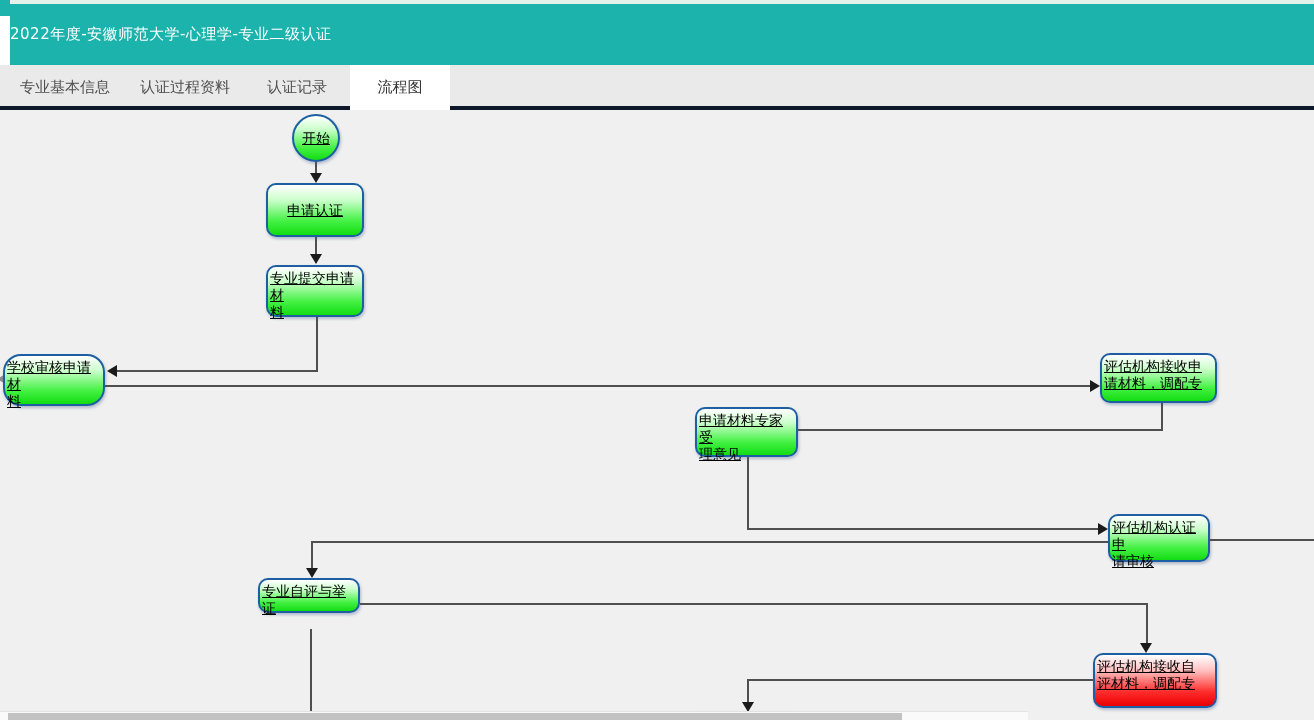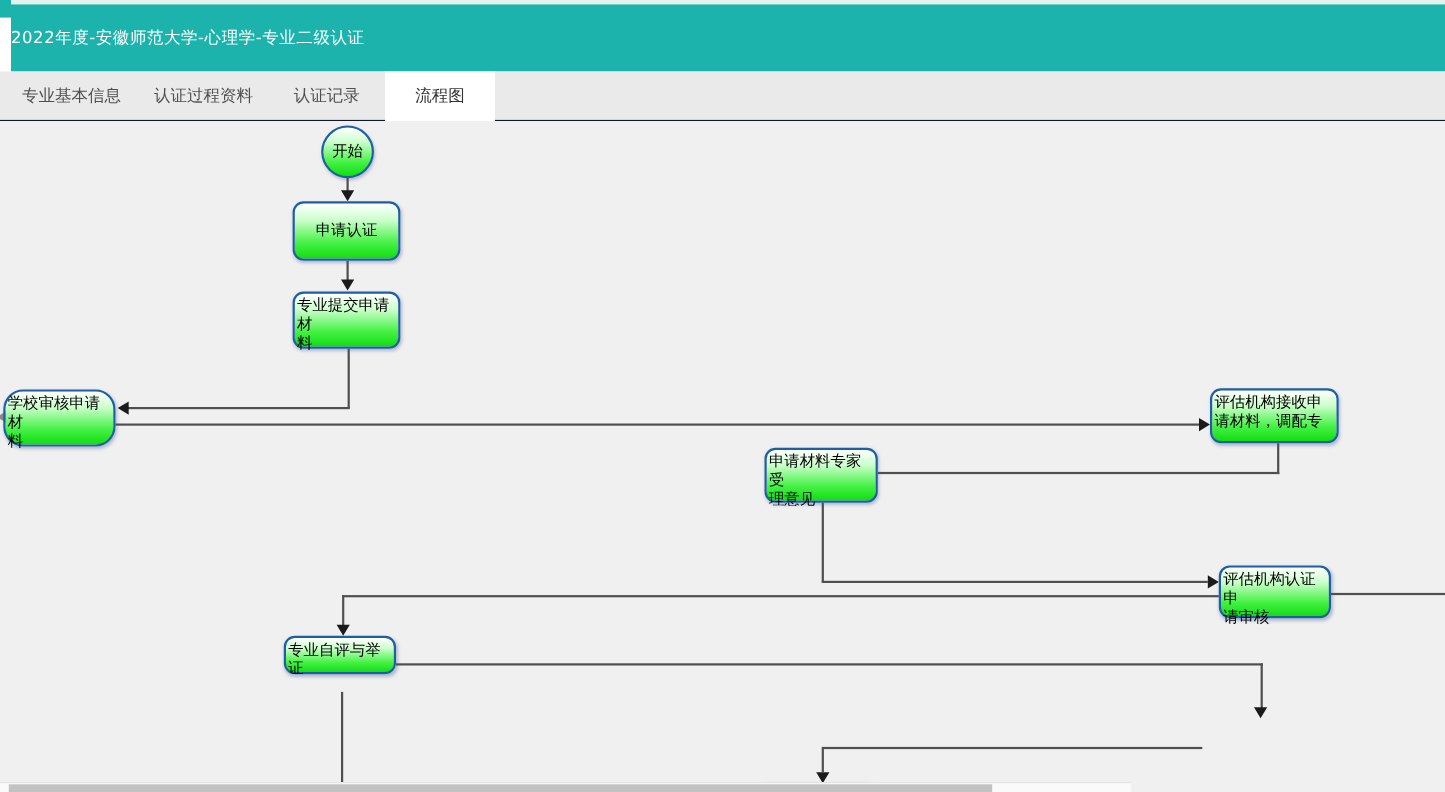--- a/index.html
+++ b/index.html
@@ -8,32 +8,32 @@
 
   
   .top-strip{position:absolute;left:10px;top:0;width:1304px;height:4px;background:#e4f2ec;}
   .top-corner{position:absolute;left:0;top:0;width:10px;height:16px;background:#1db3ad;}
   .title-bar{position:absolute;left:10px;top:4px;width:1304px;height:61px;background:#1db3ad;
              display:flex;align-items:center;}
   .title-bar .title{color:#ffffff;font-size:15px;letter-spacing:.5px;}
 
   
   .tab-bar{position:absolute;left:0;top:65px;width:1314px;height:45px;background:#eaeaea;
-           border-bottom:1px solid #0f172a;box-sizing:border-box;}
+           border-bottom:4px solid #0f172a;box-sizing:border-box;}
   .tab{position:absolute;top:0;height:45px;line-height:45px;font-size:15px;color:#4f4f4f;cursor:pointer;}
   .tab.active{background:#ffffff;color:#333333;text-align:center;}
 
   
   .canvas{position:absolute;left:0;top:110px;width:1314px;height:610px;background:#f0f0f0;}
 
   
   .fnode{position:absolute;box-sizing:border-box;border:2px solid #1e5fa3;border-radius:10px;
          background:linear-gradient(180deg,#ffffff 0%,#ccffcc 30%,#44f144 72%,#12dd12 100%);
          font-size:14px;line-height:17px;color:#000;white-space:pre-line;
-         padding:3px 2px;z-index:5;box-shadow:1px 2px 3px rgba(60,90,140,.35);}
+         padding:3px 2px;z-index:5;box-shadow:1px 2px 3px rgba(60,90,140,.35);text-decoration:underline;}
   .fnode.center{display:flex;align-items:center;justify-content:center;text-align:center;padding:0;}
   .fnode.circle{border-radius:50%;}
   .fnode.red{background:linear-gradient(180deg,#ffffff 0%,#ffc2c2 30%,#ff2d2d 72%,#ea0000 100%);}
 
   
   .hline{position:absolute;height:2px;background:#4f4f4f;z-index:2;}
   .vline{position:absolute;width:2px;background:#4f4f4f;z-index:2;}
   .arr{position:absolute;width:0;height:0;border-style:solid;border-color:transparent;z-index:3;}
   .arr.down{border-width:10px 6px 0 6px;border-top-color:#1b1b1b;}
   .arr.left{border-width:6px 10px 6px 0;border-right-color:#1b1b1b;}
@@ -117,19 +117,21 @@
 理意见</div>
 
   <div class="fnode" style="left:1100px;top:353px;width:117px;height:50px;">评估机构接收申
 请材料，调配专</div>
 
   <div class="fnode" style="left:1108px;top:514px;width:102px;height:48px;">评估机构认证申
 请审核</div>
 
   <div class="fnode" style="left:258px;top:578px;width:102px;height:35px;">专业自评与举证</div>
 
+  <div class="fnode red" style="left:1093px;top:653px;width:124px;height:55px;">评估机构接收自
+评材料，调配专</div>
 
   <div class="fnode" style="left:688px;top:711px;width:110px;height:40px;"></div>
 
   <div class="scroll-track"></div>
   <div class="scroll-thumb"></div>
 
 </div>
 
 </body></html>

